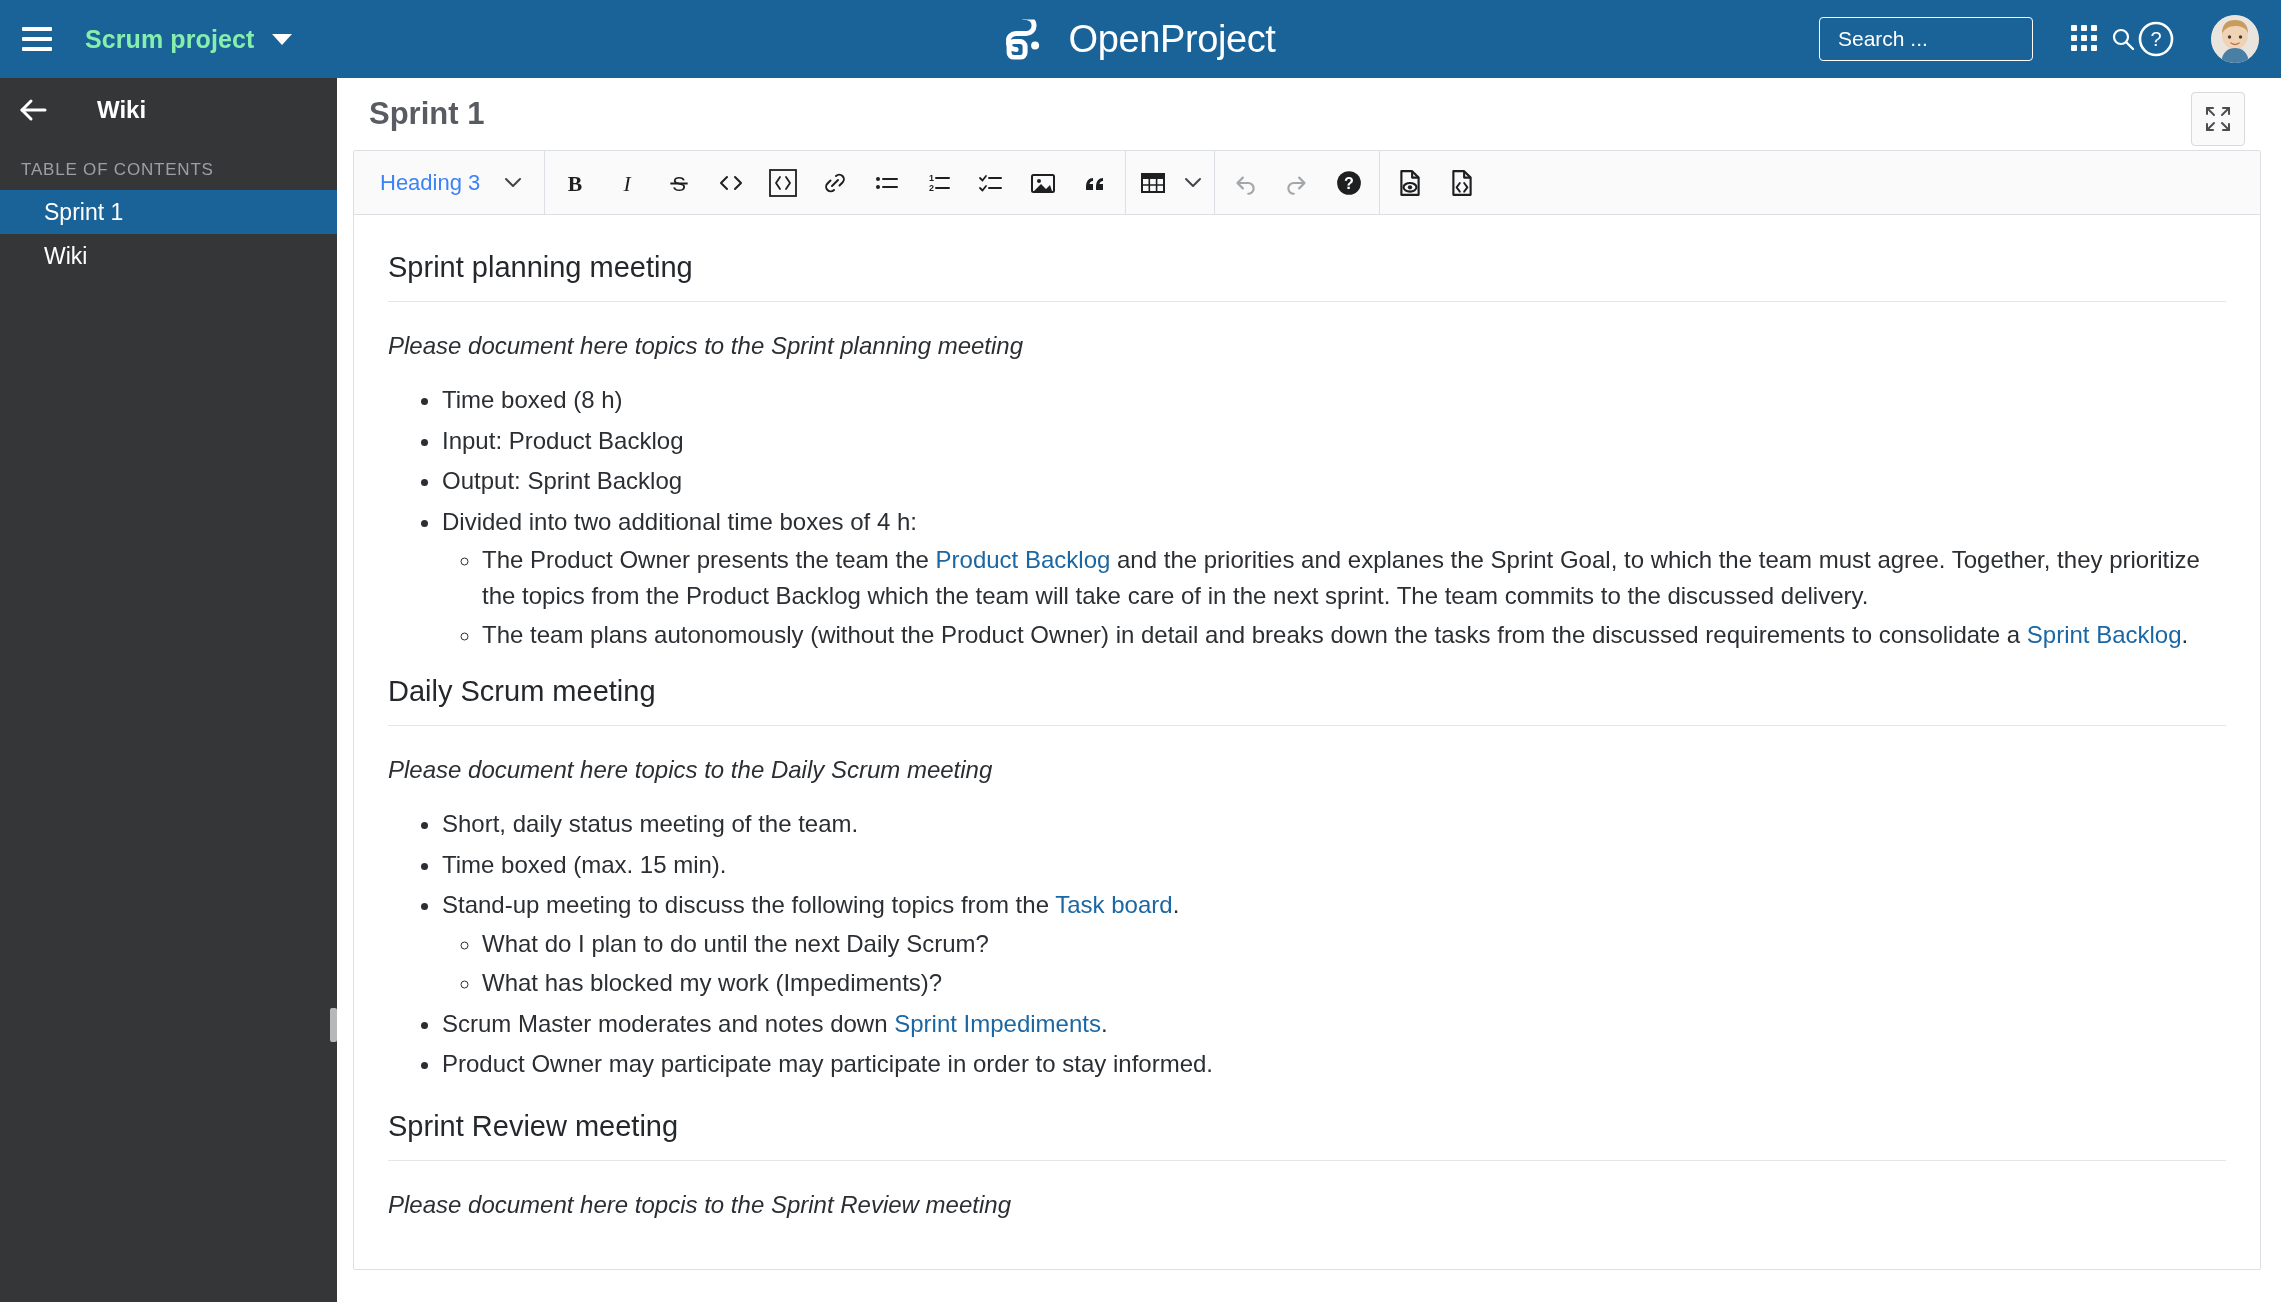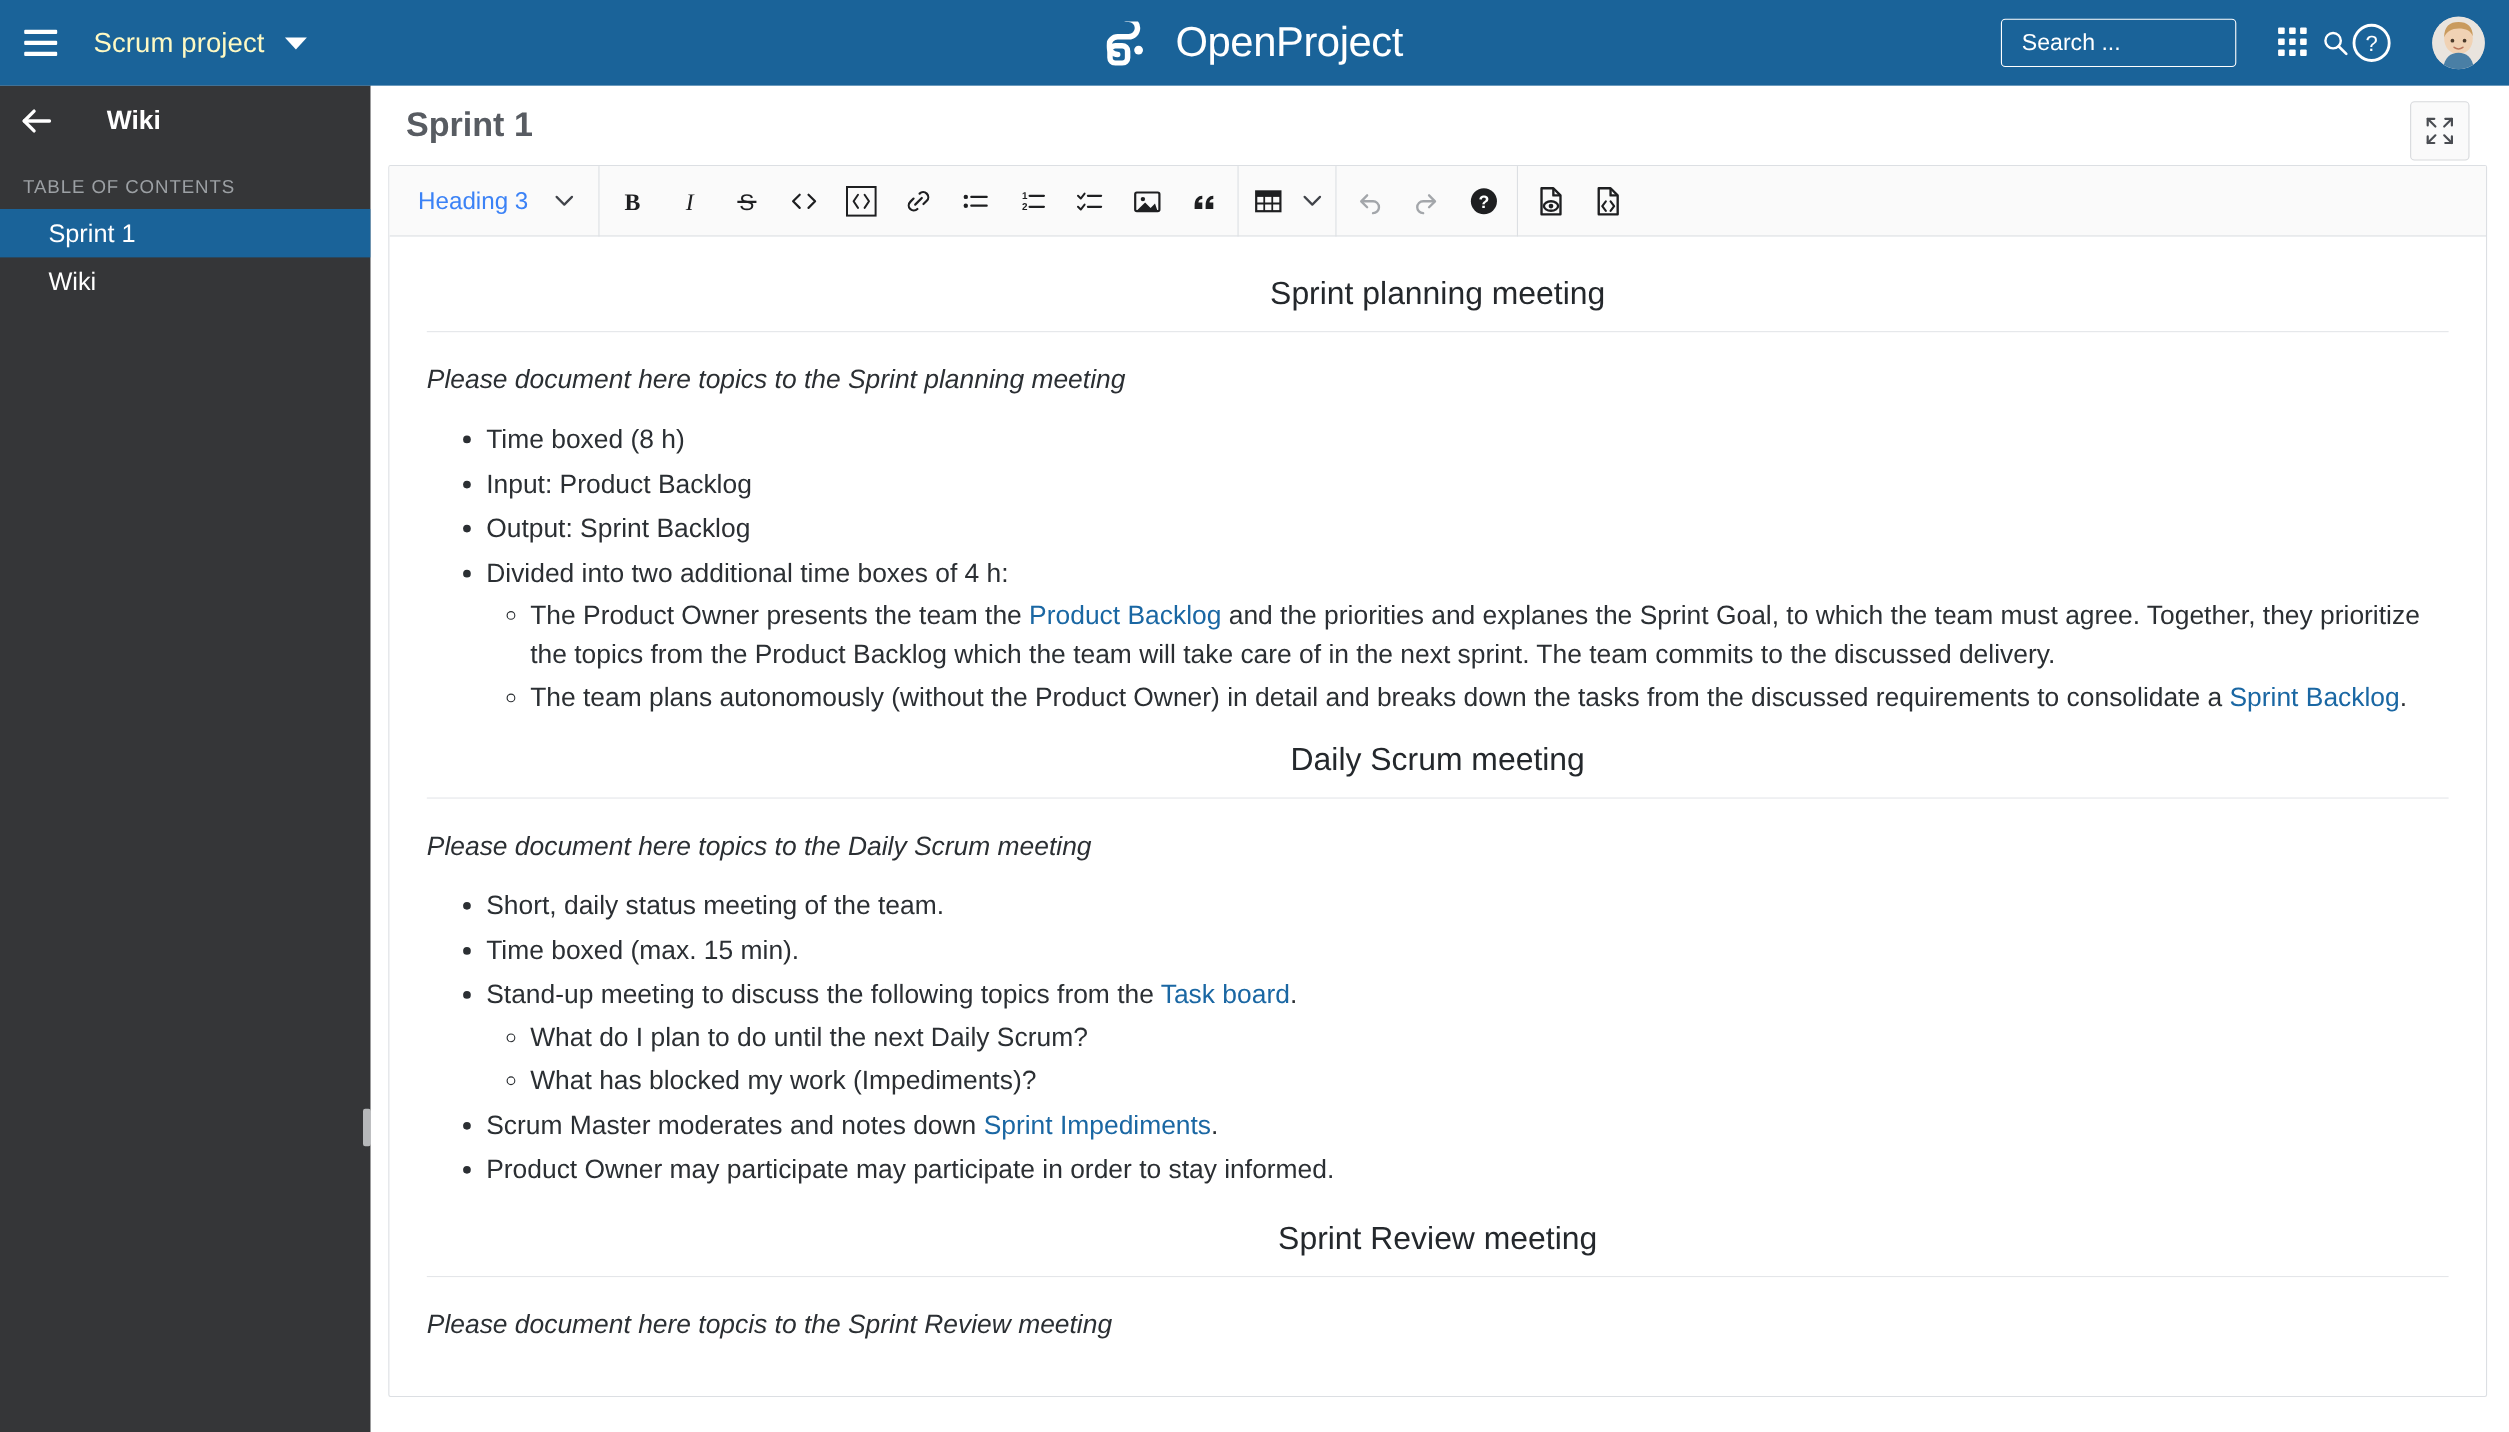--- a/index.html
+++ b/index.html
@@ -23,23 +23,23 @@
     width: 34px; height: 34px;
     display: flex; flex-direction: column; justify-content: center;
     gap: 6px; cursor: pointer;
   }
   .hamburger span {
     display: block; height: 4px; width: 30px;
     background: #ffffff; border-radius: 1px;
   }
   .project-name {
     margin-left: 29px;
-    color: #fef9c3;
+    color: #86efac;
     font-size: 25px;
-    font-weight: normal;
+    font-weight: bold;
     letter-spacing: 0.1px;
     white-space: nowrap;
   }
   .project-caret {
     margin-left: 18px;
     width: 0; height: 0;
     border-left: 10px solid transparent;
     border-right: 10px solid transparent;
     border-top: 11px solid #ffffff;
     cursor: pointer;
@@ -208,21 +208,20 @@
     color: #2b2f33;
   }
   .h-sec {
     font-size: 29px;
     font-weight: 400;
     color: #24282c;
     margin: 12px 0 0 0;
     padding-bottom: 16px;
     border-bottom: 1px solid #e4e6e9;
     line-height: 1.25;
-    text-align: center;
   }
   .intro {
     font-style: italic;
     font-size: 24px;
     color: #2b2f33;
     margin: 30px 0 0 0;
   }
   ul.lvl1 {
     list-style: disc;
     margin: 22px 0 0 0;

